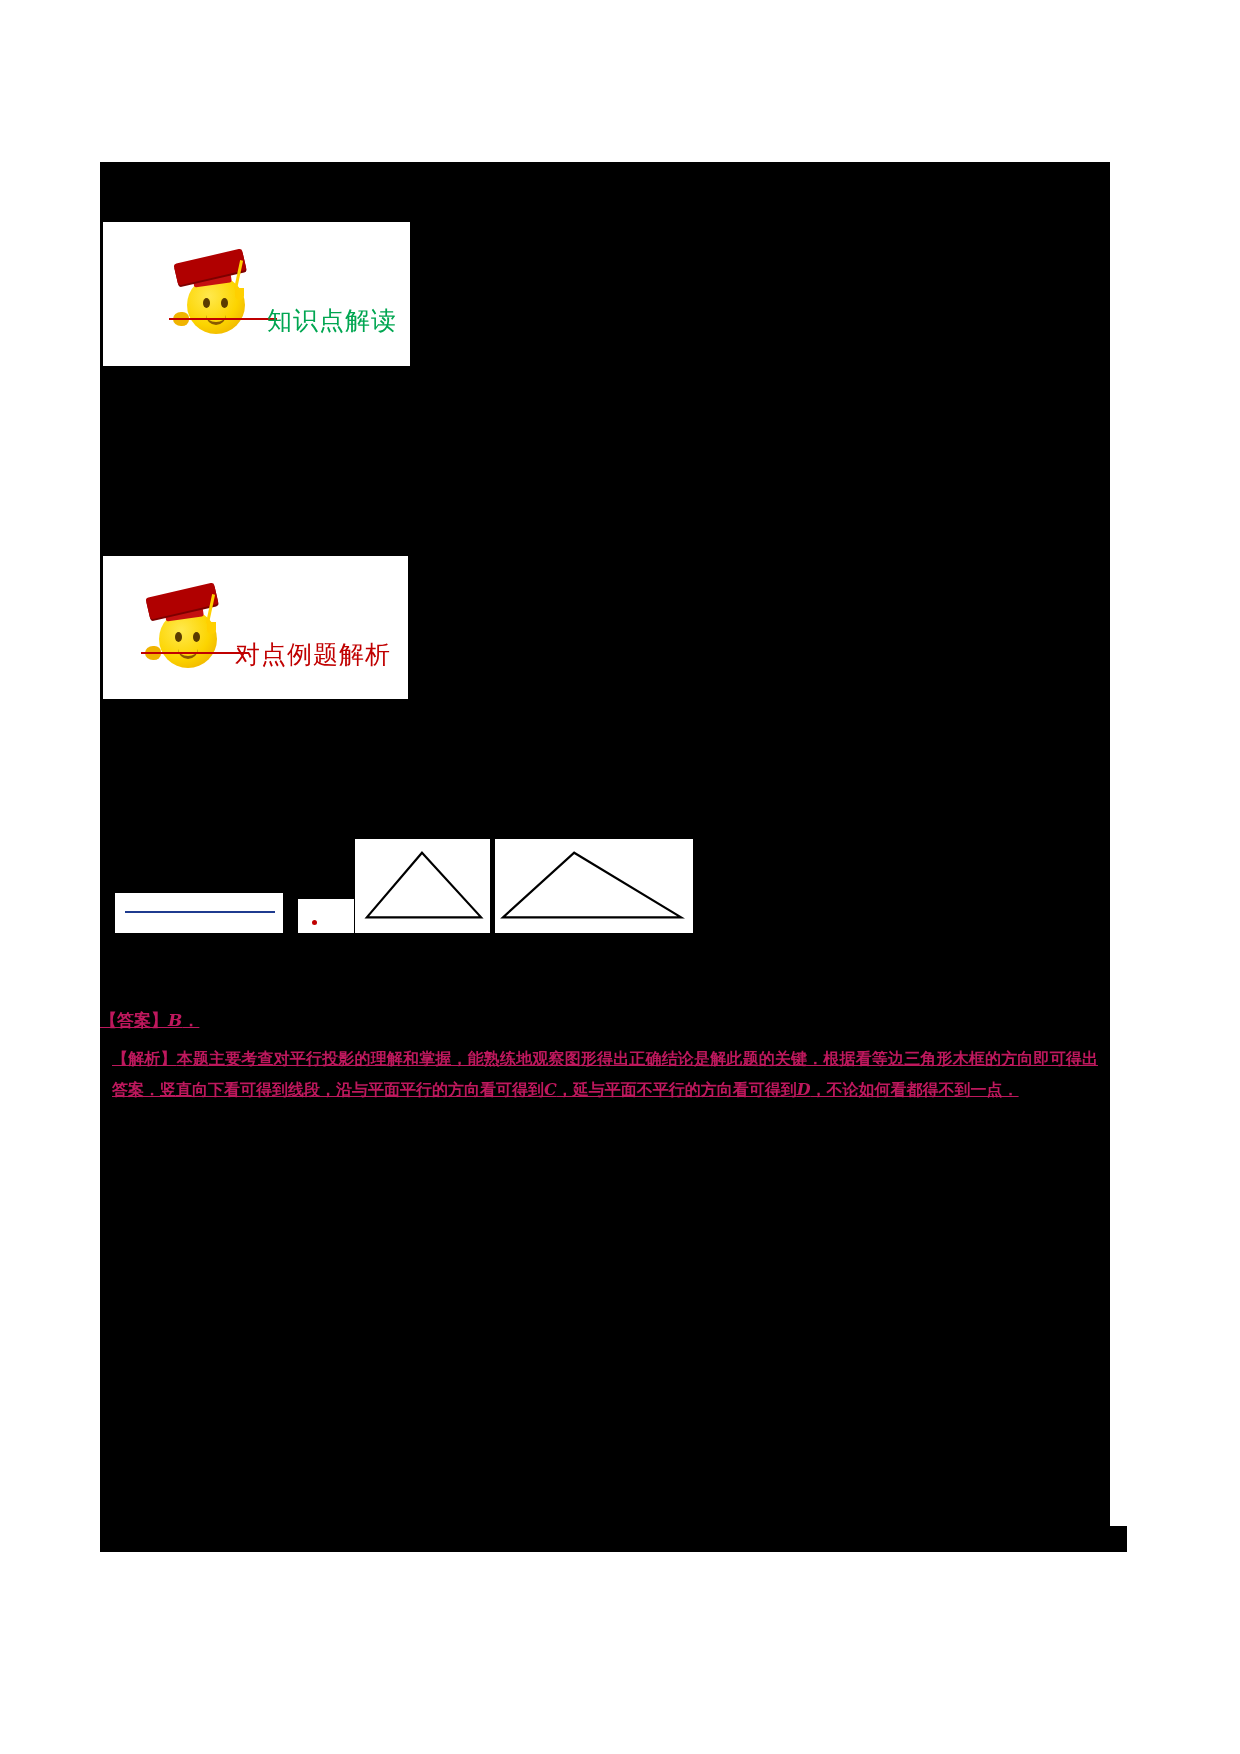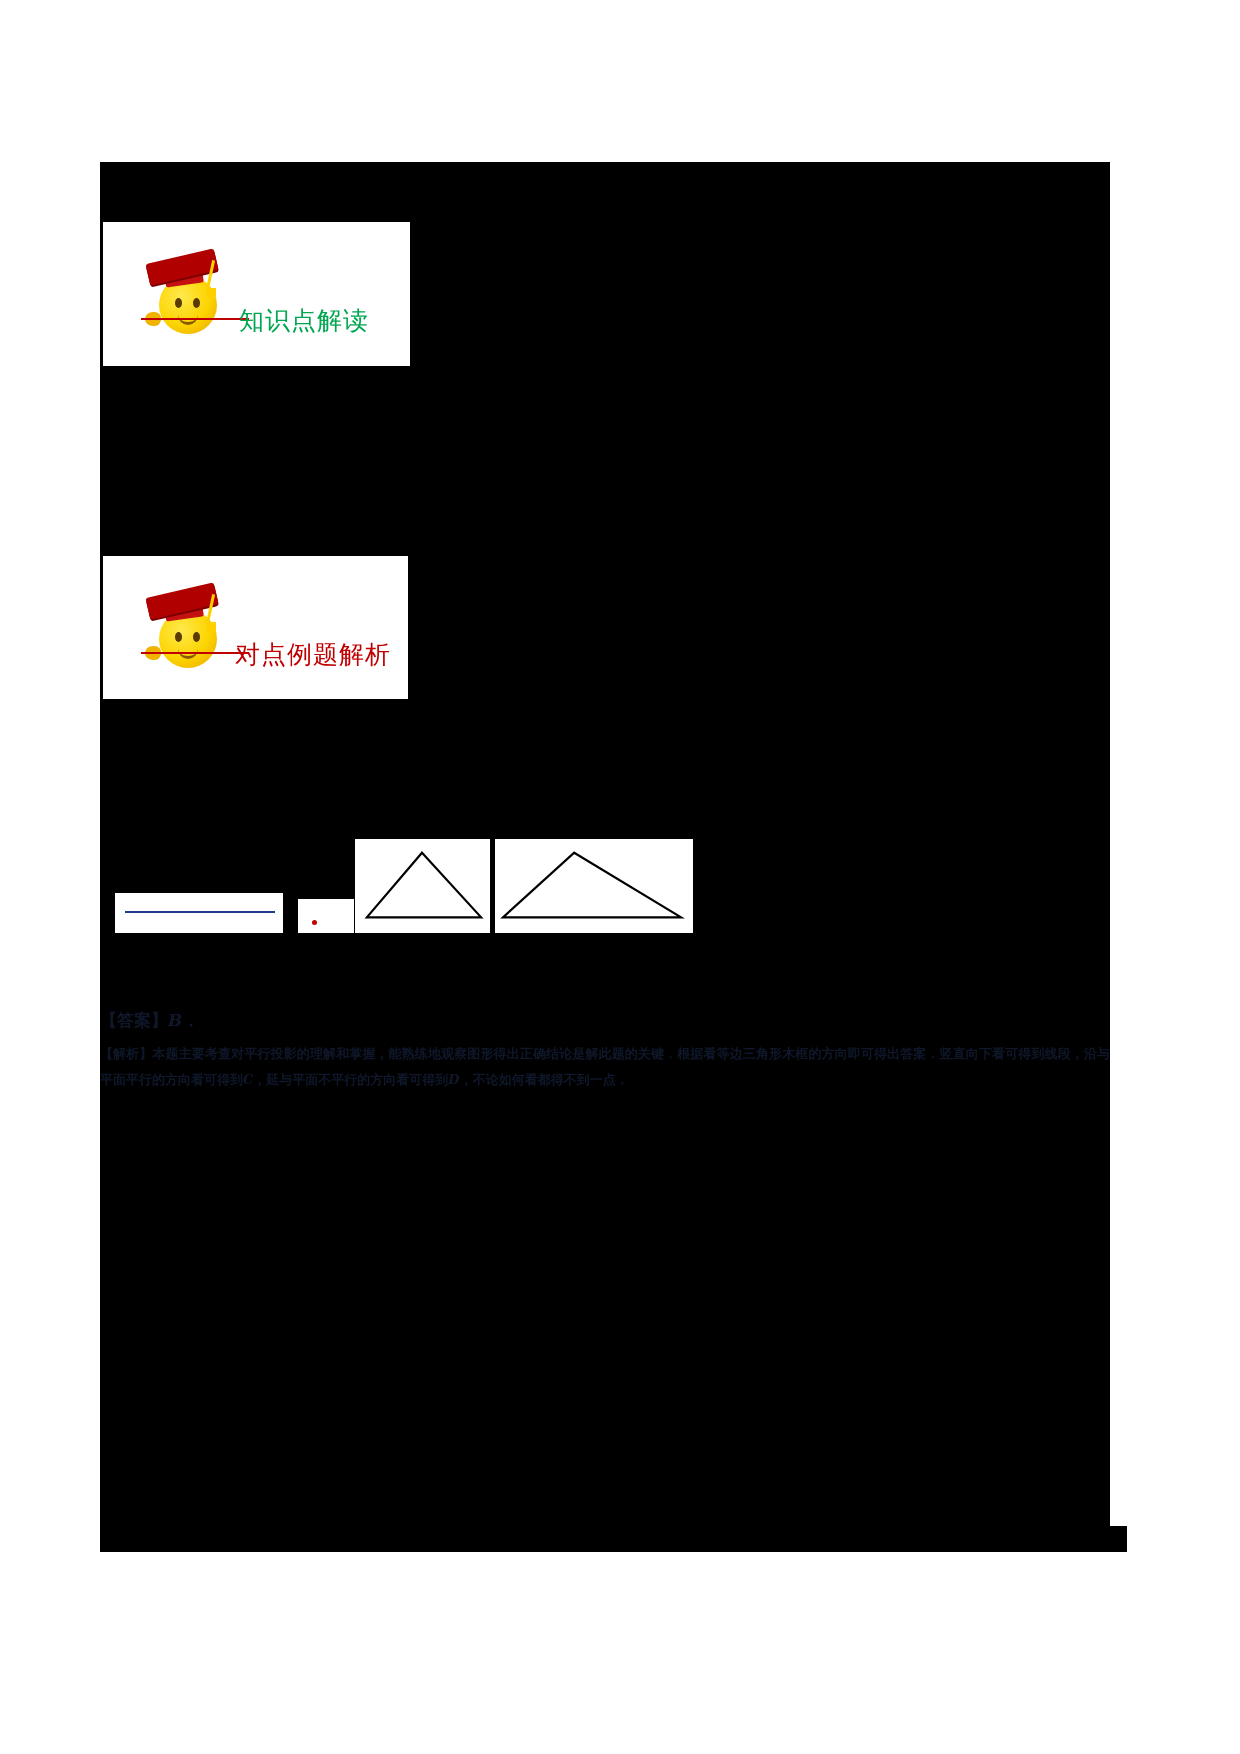--- a/index.html
+++ b/index.html
@@ -30,20 +30,21 @@
     position: absolute;
     background: #ffffff;
     border: 2px solid #000000;
     box-sizing: border-box;
   }
   .section-card.one {
     left: 1px;
     top: 58px;
     width: 311px;
     height: 148px;
+    padding-left: 28px;
   }
   .section-card.two {
     left: 1px;
     top: 392px;
     width: 309px;
     height: 147px;
   }
   .card-inner {
     position: relative;
     width: 100%;
@@ -214,34 +215,35 @@
     height: 96px;
   }
   .fig-svg { display: block; width: 100%; height: 100%; }
 
   
   .answer-block {
     position: absolute;
     left: 100px;
     top: 1010px;
     width: 1010px;
-    color: #0f172a;
+    color: #be185d;
     font-family: "DejaVu Sans", sans-serif;
+    text-decoration: underline;
   }
   .answer-line {
     font-size: 17px;
     font-weight: bold;
     line-height: 1.25;
     margin: 0 0 10px 0;
   }
   .analysis {
-    font-size: 13px;
+    font-size: 16px;
     font-weight: bold;
     line-height: 1.95;
-    margin: 0;
+    margin: 12px;
     text-align: justify;
   }
   .ital {
     font-family: "DejaVu Serif", serif;
     font-style: italic;
     font-weight: bold;
   }
 
   
   .corner-mark {

